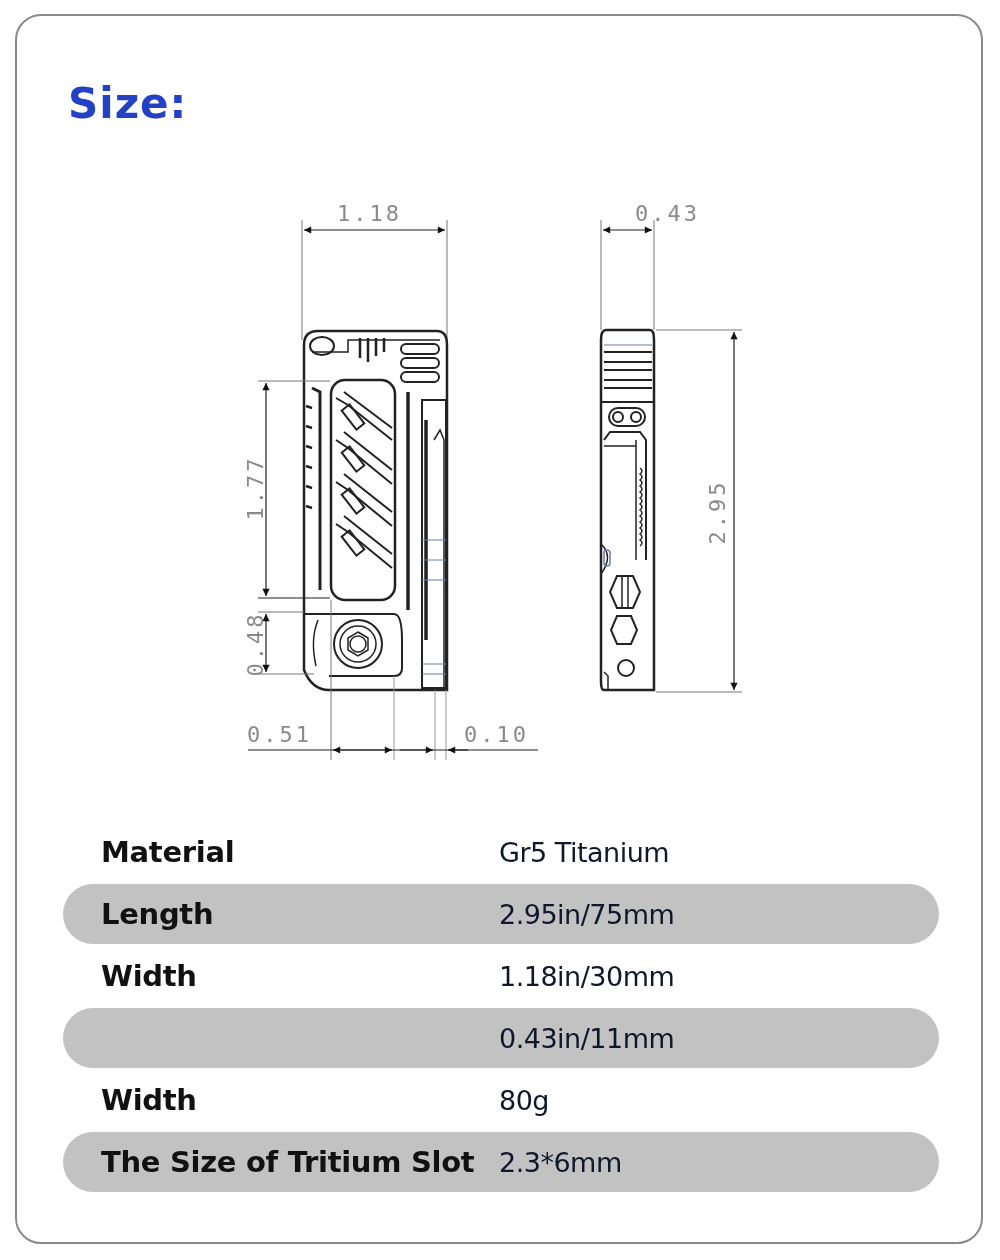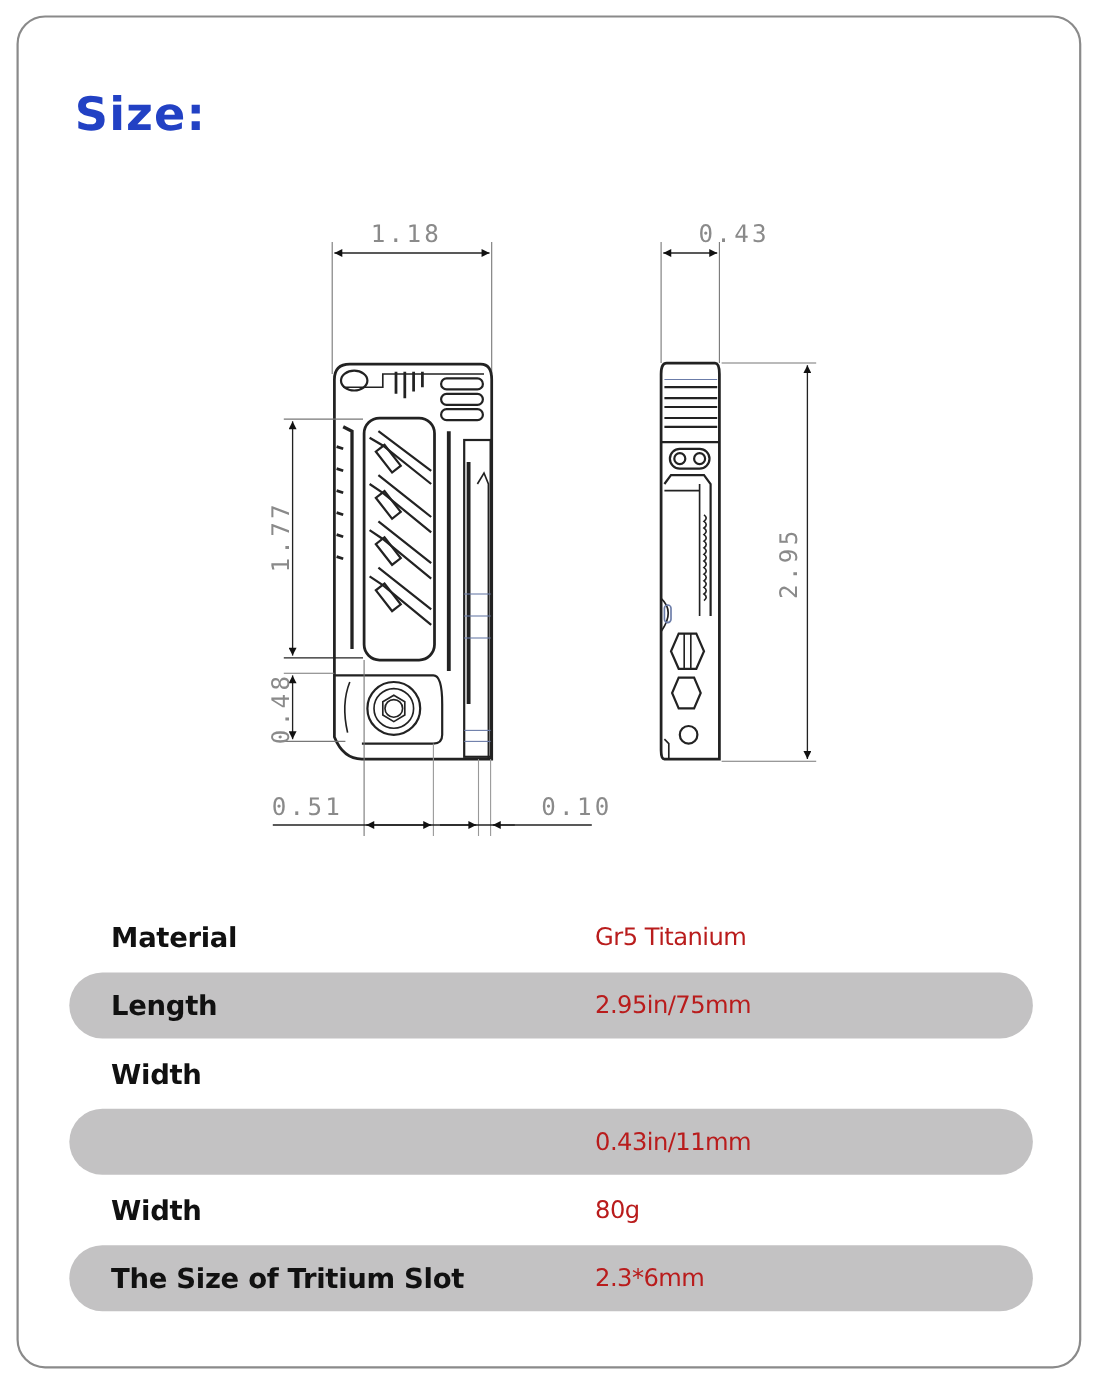--- a/index.html
+++ b/index.html
@@ -21,25 +21,25 @@
     }
     .dim-label.vert { transform: rotate(-90deg); transform-origin: center center; }
     .specs { position: absolute; left: 63px; top: 822px; width: 876px; }
     .spec-row {
       position: relative; height: 60px; margin-bottom: 2px; border-radius: 30px;
       display: flex; align-items: center;
     }
     .spec-row.shaded { background: #c3c2c3; text-align: right; }
     .spec-label {
       position: absolute; left: 38px; font-family: "DejaVu Sans", sans-serif; font-weight: bold;
-      font-size: 25px; color: #111111; letter-spacing: -0.3px;
+      font-size: 29px; color: #111111; letter-spacing: -0.3px;
     }
     .spec-value {
-      position: absolute; left: 478px; font-family: "DejaVu Sans", sans-serif; font-weight: normal;
-      font-size: 22px; color: #b91c1c; letter-spacing: -0.5px;
+      position: absolute; left: 436px; font-family: "DejaVu Sans", sans-serif; font-weight: normal;
+      font-size: 27px; color: #0f172a; letter-spacing: -0.5px;
     }
   </style>
 </head>
 <body>
 
 <div class="card"></div>
 
 <h1 class="title">Size:</h1>
 
 <div class="drawing">
@@ -172,35 +172,36 @@
       <line x1="656" y1="692" x2="742" y2="692" stroke="#777" stroke-width="1"></line>
       <line x1="734" y1="332" x2="734" y2="690" stroke="#222" stroke-width="1.2" marker-start="url(#arr)" marker-end="url(#arr)"></line>
     </g>
   </svg>
 
   <span class="dim-label" style="left:337px; top:12px;">1.18</span>
   <span class="dim-label" style="left:618px; top:12px;margin-left:17px;">0.43</span>
   <span class="dim-label vert" style="left:224px; top:286px;">1.77</span>
   <span class="dim-label vert" style="left:224px; top:442px;">0.48</span>
   <span class="dim-label" style="left:247px; top:533px;">0.51</span>
-  <span class="dim-label" style="left:464px; top:533px;margin-left:28px;">0.10</span>
+  <span class="dim-label" style="left:464px; top:533px;">0.10</span>
   <span class="dim-label vert" style="left:686px; top:310px;">2.95</span>
 </div>
 
 <div class="specs">
   <div class="spec-row">
     <span class="spec-label">Material</span>
     <span class="spec-value">Gr5 Titanium</span>
   </div>
   <div class="spec-row shaded">
     <span class="spec-label">Length</span>
     <span class="spec-value">2.95in/75mm</span>
   </div>
   <div class="spec-row">
     <span class="spec-label">Width</span>
+    <span class="spec-value">1.18in/30mm</span>
   </div>
   <div class="spec-row shaded">
     <span class="spec-value">0.43in/11mm</span>
   </div>
   <div class="spec-row">
     <span class="spec-label">Width</span>
     <span class="spec-value">80g</span>
   </div>
   <div class="spec-row shaded">
     <span class="spec-label">The Size of Tritium Slot</span>

